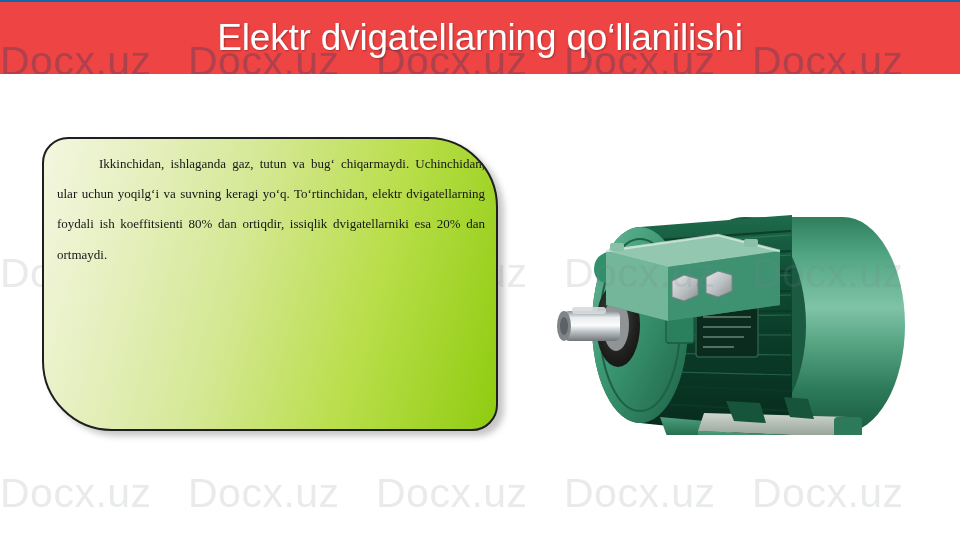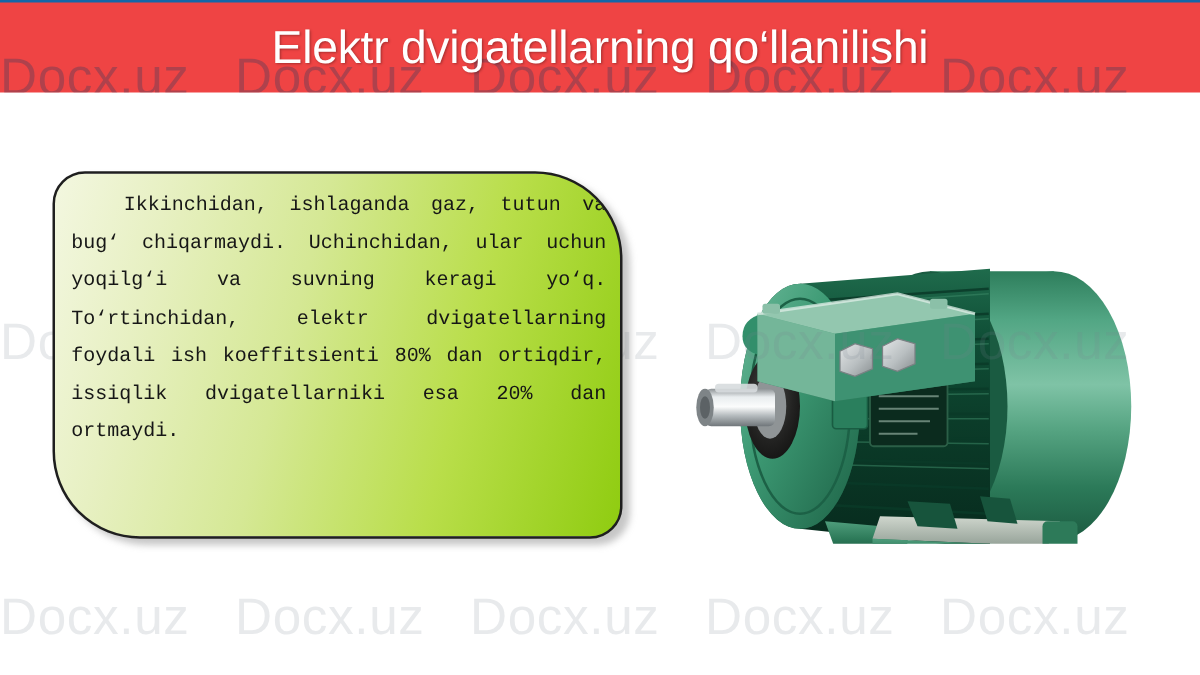--- a/index.html
+++ b/index.html
@@ -117,26 +117,26 @@
                 #b9de4a 70%,
                 #8fcc10 100%);
     z-index: 9;
     overflow: hidden;
   }
   #callout-text {
     position: absolute;
     left: 13px;
     top: 10px;
     width: 428px;
-    font-size: 16px;
+    font-size: 13px;
     line-height: 30.2px;
     color: #161616;
     text-align: justify;
     text-indent: 42px;
-    font-family: Liberation Mono, monospace;
+    font-family: Liberation Serif, serif;
     word-spacing: 0px;
   }
 
   
   #motor {
     position: absolute;
     left: 548px;
     top: 155px;
     width: 400px;
     height: 280px;

